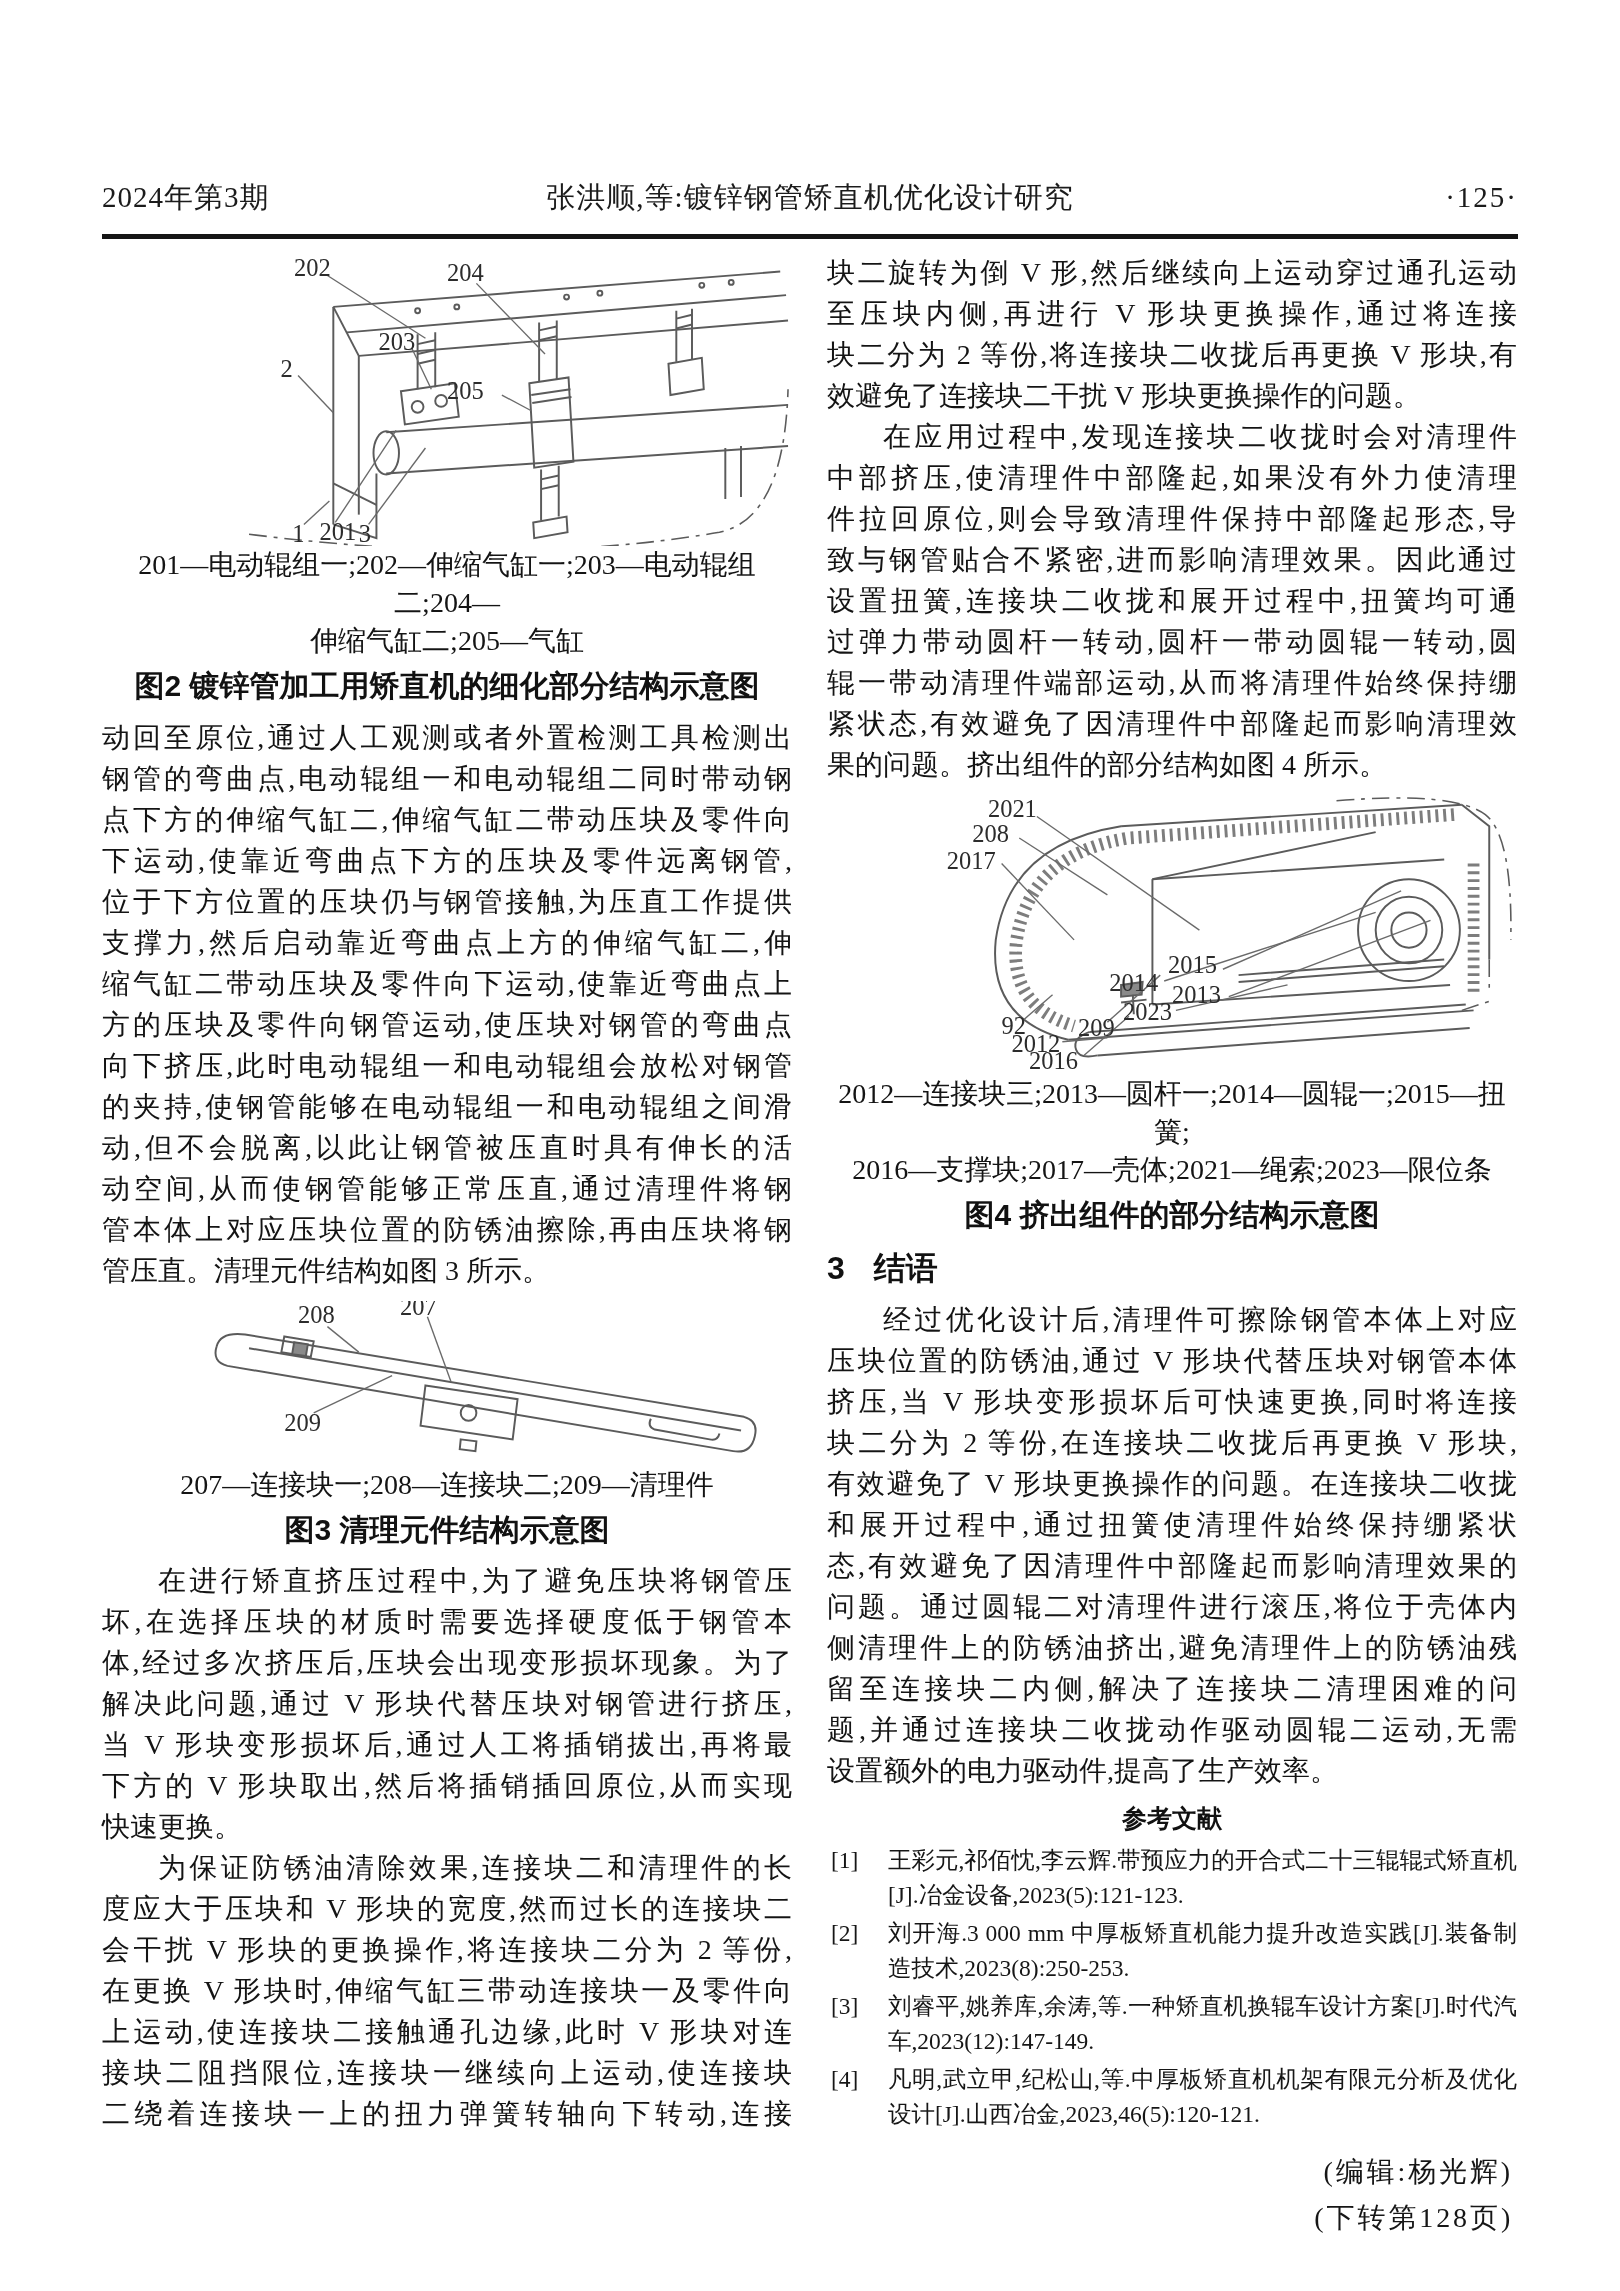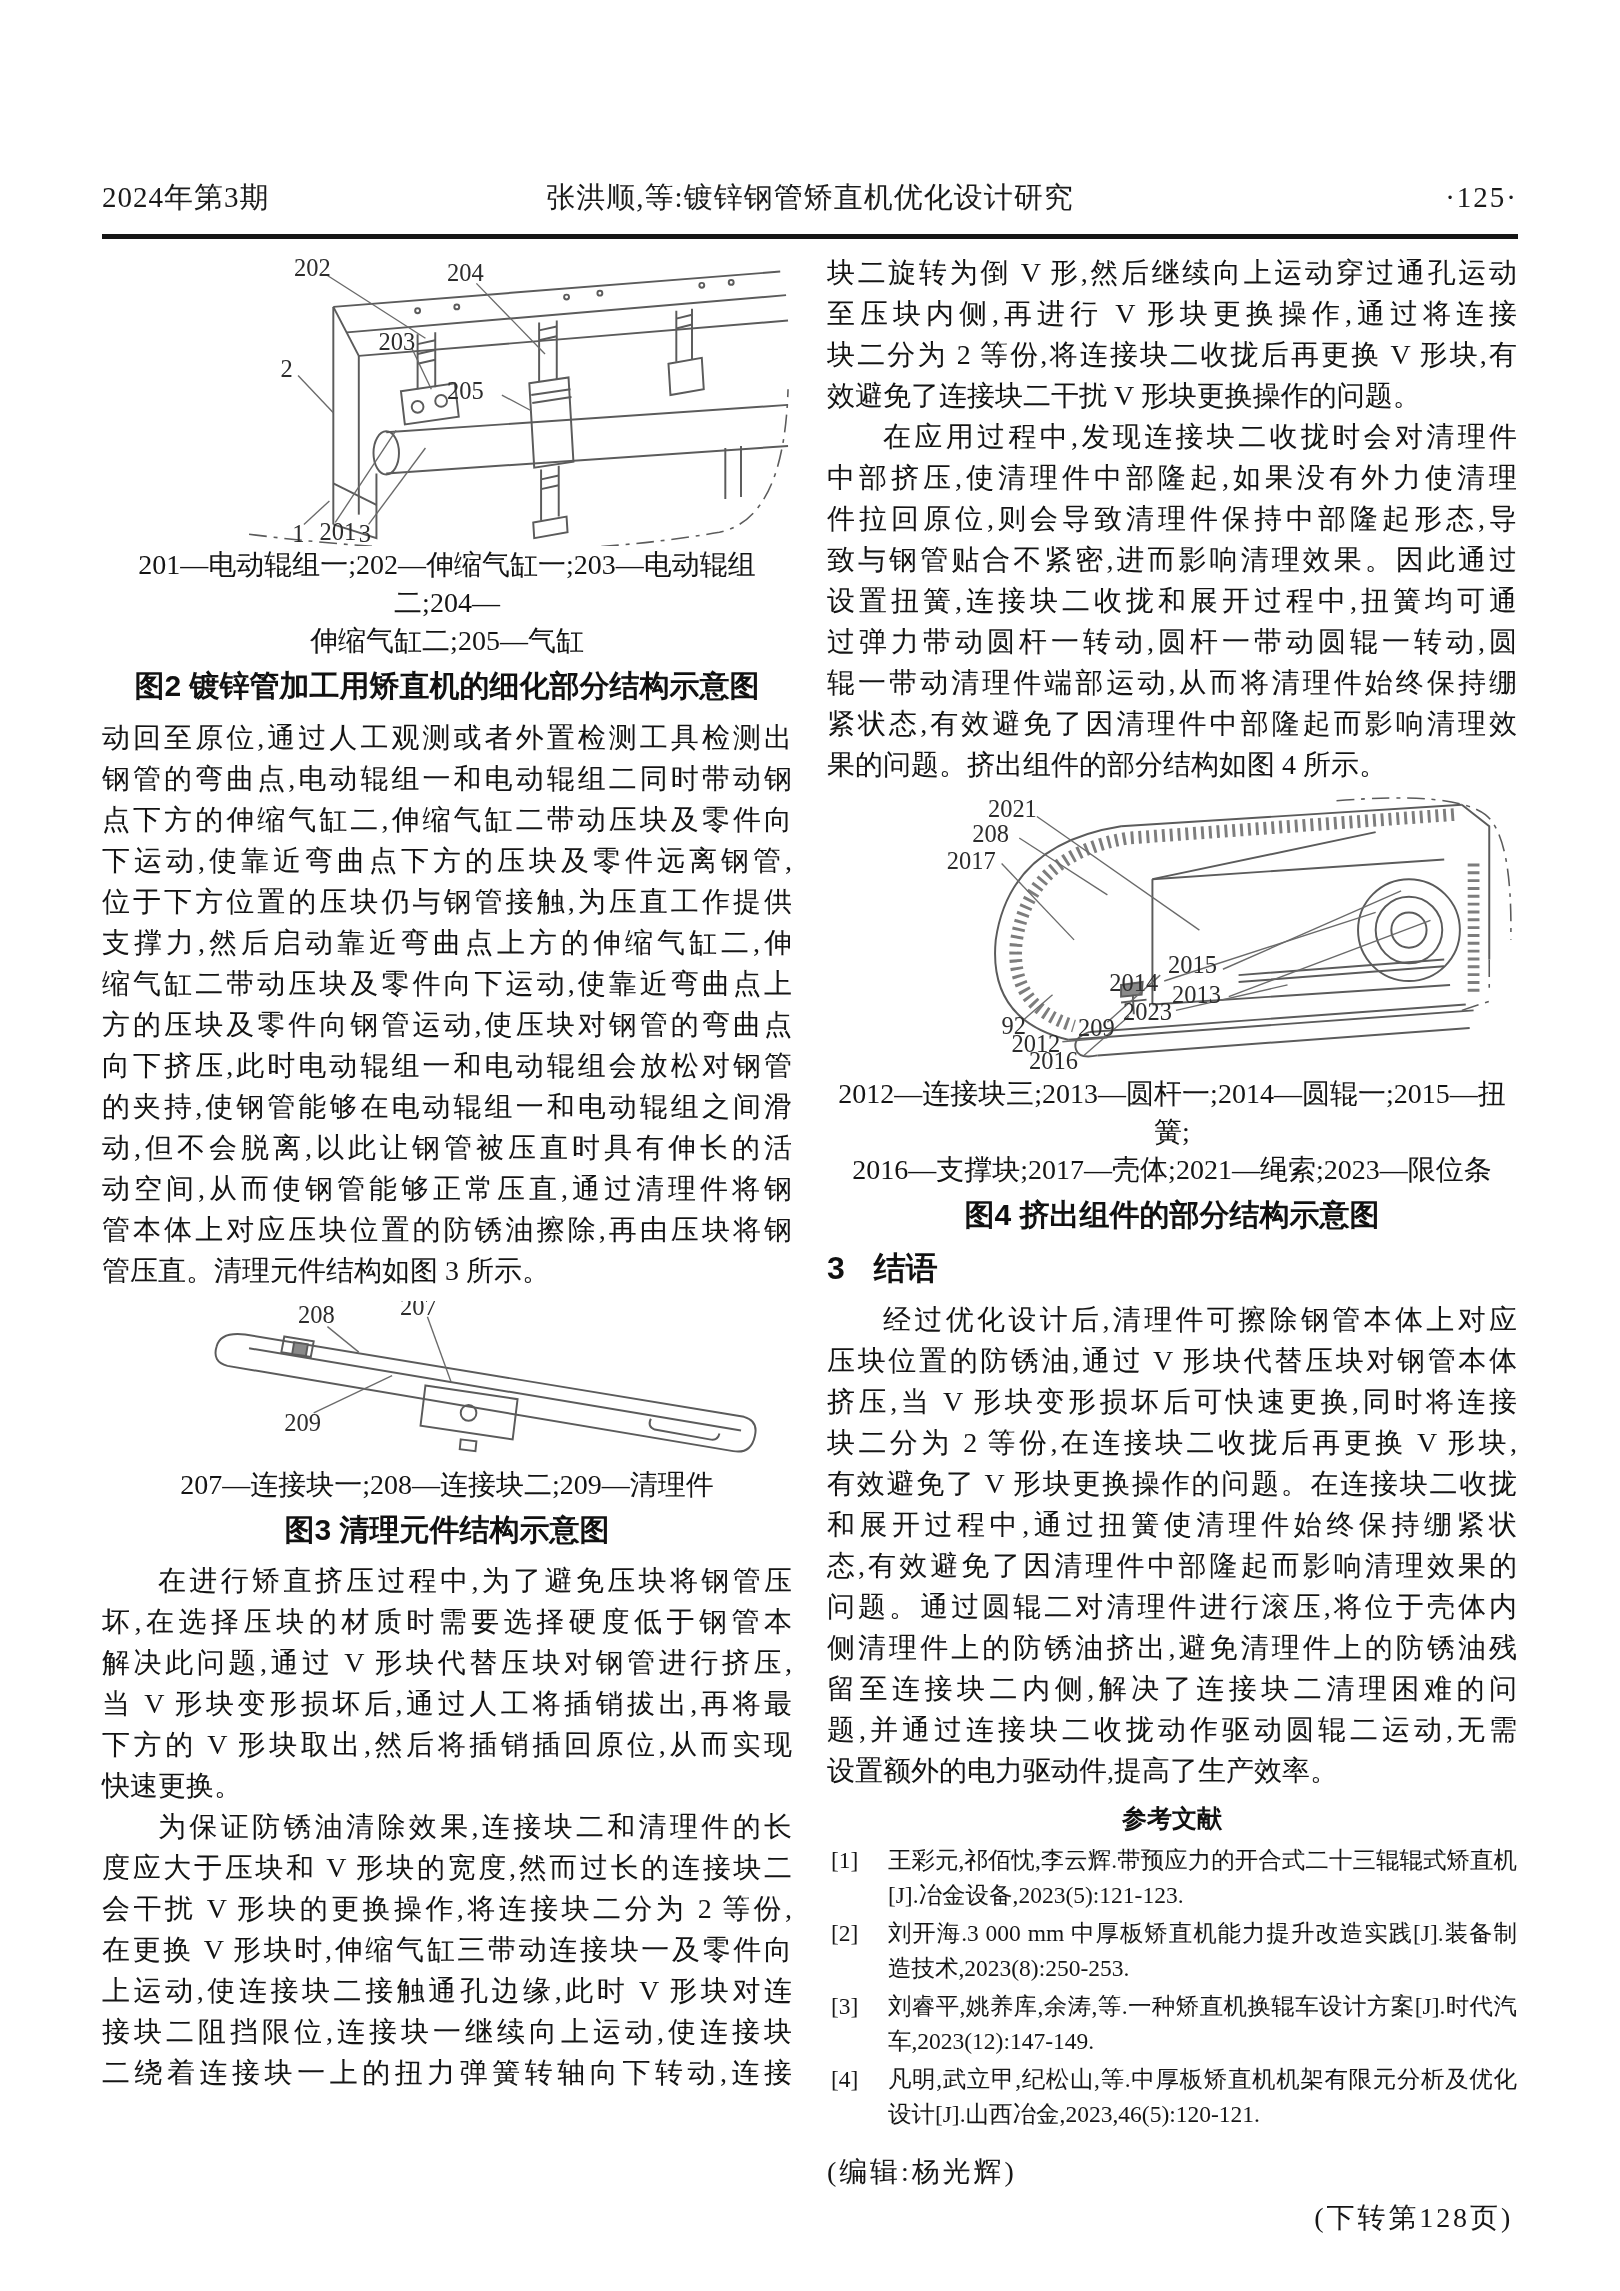--- a/index.html
+++ b/index.html
@@ -58,21 +58,21 @@
   
   .ref-heading{
     text-align:center;font-family:"Liberation Sans", sans-serif;font-weight:700;
     font-size:25px;line-height:41px;margin:7.8px 0 3.9px;color:#111;
   }
   .ref{display:flex;font-size:23.5px;line-height:35px;margin-bottom:2.9px;color:#161616;}
   .ref-num{flex:0 0 57px;padding-left:3.9px;}
   .ref-text{flex:1;text-align:justify;}
   
   .editor-note{
-    text-align:left;font-size:28px;line-height:43px;letter-spacing:2.9px;
+    text-align:right;font-size:28px;line-height:43px;letter-spacing:2.9px;
     margin-top:17.6px;padding-right:3.9px;
   }
   .continuation-note{
     text-align:right;font-size:28px;line-height:43px;letter-spacing:2.9px;
     margin-top:3.9px;padding-right:3.9px;
   }
 </style>
 </head>
 <body>
 
@@ -202,20 +202,21 @@
           </svg>
           <figcaption>
             <div class="fig-cap">207—连接块一;208—连接块二;209—清理件</div>
             <div class="fig-title">图3  清理元件结构示意图</div>
           </figcaption>
         </figure>
 
         <div class="textblock">
             <div class="tline ind">在进行矫直挤压过程中,为了避免压块将钢管压</div>
             <div class="tline">坏,在选择压块的材质时需要选择硬度低于钢管本</div>
+            <div class="tline">体,经过多次挤压后,压块会出现变形损坏现象。为了</div>
             <div class="tline">解决此问题,通过 V 形块代替压块对钢管进行挤压,</div>
             <div class="tline">当 V 形块变形损坏后,通过人工将插销拔出,再将最</div>
             <div class="tline">下方的 V 形块取出,然后将插销插回原位,从而实现</div>
             <div class="tline last">快速更换。</div>
             <div class="tline ind">为保证防锈油清除效果,连接块二和清理件的长</div>
             <div class="tline">度应大于压块和 V 形块的宽度,然而过长的连接块二</div>
             <div class="tline">会干扰 V 形块的更换操作,将连接块二分为 2 等份,</div>
             <div class="tline">在更换 V 形块时,伸缩气缸三带动连接块一及零件向</div>
             <div class="tline">上运动,使连接块二接触通孔边缘,此时 V 形块对连</div>
             <div class="tline">接块二阻挡限位,连接块一继续向上运动,使连接块</div>

